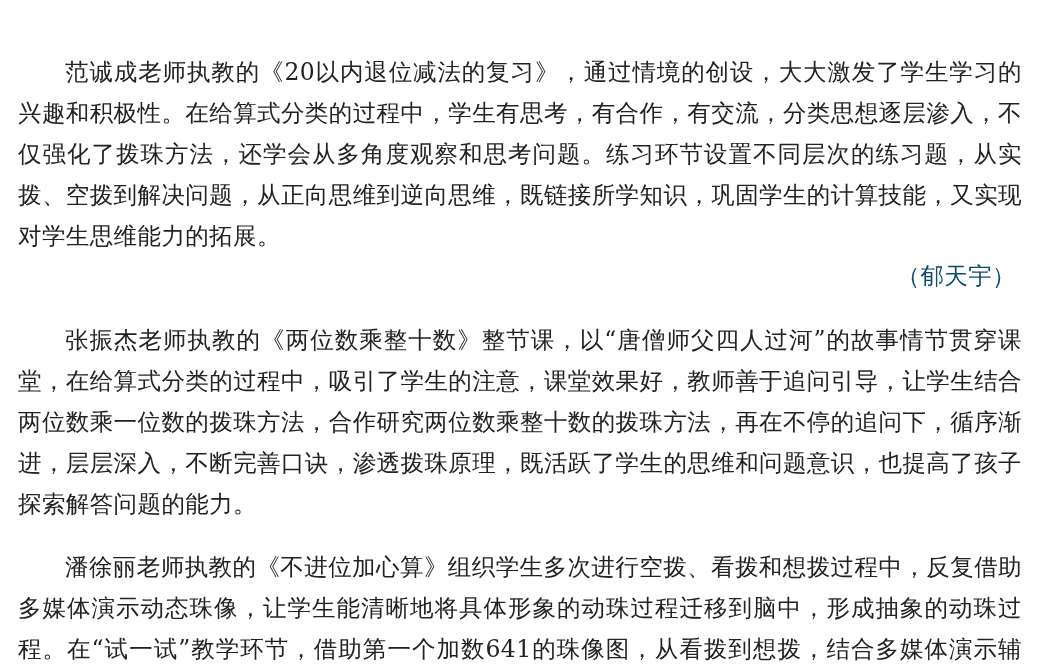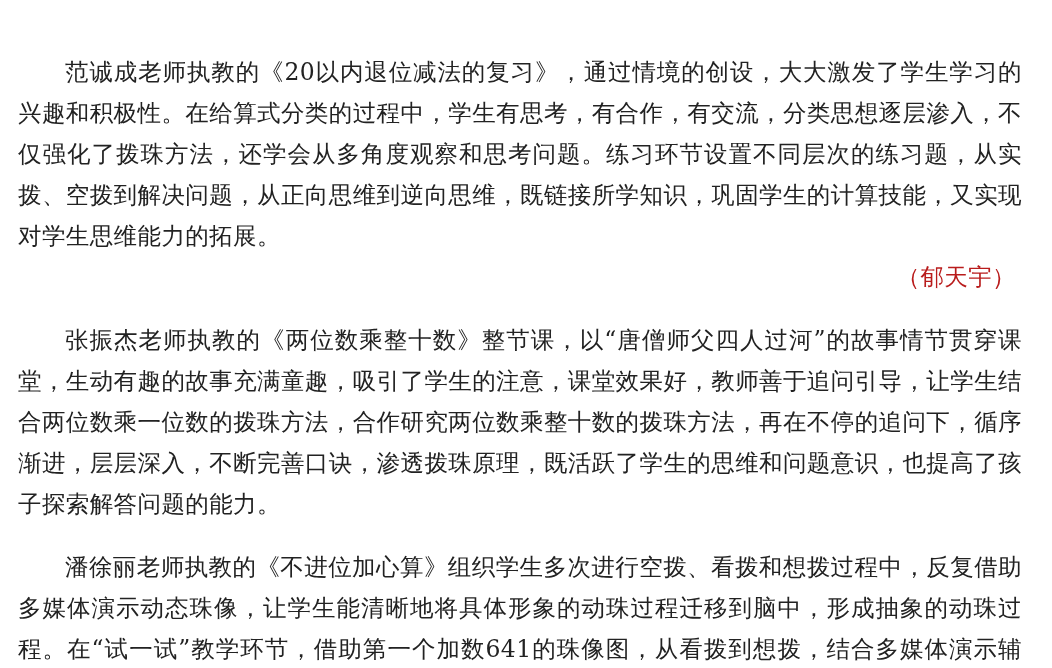--- a/index.html
+++ b/index.html
@@ -34,22 +34,23 @@
   }
   .para:last-child {
     margin-bottom: 0;
   }
   .attrib {
     font-size: 23.5px;
     line-height: 41px;
     text-align: right;
     margin: -41px 0 28px 0;
     padding-right: 6px;
-    color: #b91c1c;
+    color: #0c4a6e;
     letter-spacing: 0.4px;
+    font-family: Liberation Mono, monospace;
   }
   .block {
     margin-bottom: 22px;
   }
   .block .para {
     margin-bottom: 0;
   }
   .block .attrib {
     margin: 0;
   }
@@ -58,21 +59,21 @@
 <body>
 
 <div class="page">
 
   <div class="block">
     <p class="para">范诚成老师执教的《20以内退位减法的复习》，通过情境的创设，大大激发了学生学习的兴趣和积极性。在给算式分类的过程中，学生有思考，有合作，有交流，分类思想逐层渗入，不仅强化了拨珠方法，还学会从多角度观察和思考问题。练习环节设置不同层次的练习题，从实拨、空拨到解决问题，从正向思维到逆向思维，既链接所学知识，巩固学生的计算技能，又实现对学生思维能力的拓展。</p>
     <div class="attrib">（郁天宇）</div>
   </div>
 
   <div class="block">
-    <p class="para">张振杰老师执教的《两位数乘整十数》整节课，以“唐僧师父四人过河”的故事情节贯穿课堂，生动有趣的故事充满童趣，吸引了学生的注意，课堂效果好，教师善于追问引导，让学生结合两位数乘一位数的拨珠方法，合作研究两位数乘整十数的拨珠方法，再在不停的追问下，循序渐进，层层深入，不断完善口诀，渗透拨珠原理，既活跃了学生的思维和问题意识，也提高了孩子探索解答问题的能力。</p>
+    <p class="para">张振杰老师执教的《两位数乘整十数》整节课，以“唐僧师父四人过河”的故事情节贯穿课堂，在给算式分类的过程中，吸引了学生的注意，课堂效果好，教师善于追问引导，让学生结合两位数乘一位数的拨珠方法，合作研究两位数乘整十数的拨珠方法，再在不停的追问下，循序渐进，层层深入，不断完善口诀，渗透拨珠原理，既活跃了学生的思维和问题意识，也提高了孩子探索解答问题的能力。</p>
   </div>
 
   <div class="block">
     <p class="para">潘徐丽老师执教的《不进位加心算》组织学生多次进行空拨、看拨和想拨过程中，反复借助多媒体演示动态珠像，让学生能清晰地将具体形象的动珠过程迁移到脑中，形成抽象的动珠过程。在“试一试”教学环节，借助第一个加数641的珠像图，从看拨到想拨，结合多媒体演示辅助，多次呈现清晰的动珠过程，进一步强化学生脑中动珠运算后留下的珠映像，有助于学生心算技能的形成。</p>
 
   </div>
 
 </div>
 
 </body></html>

